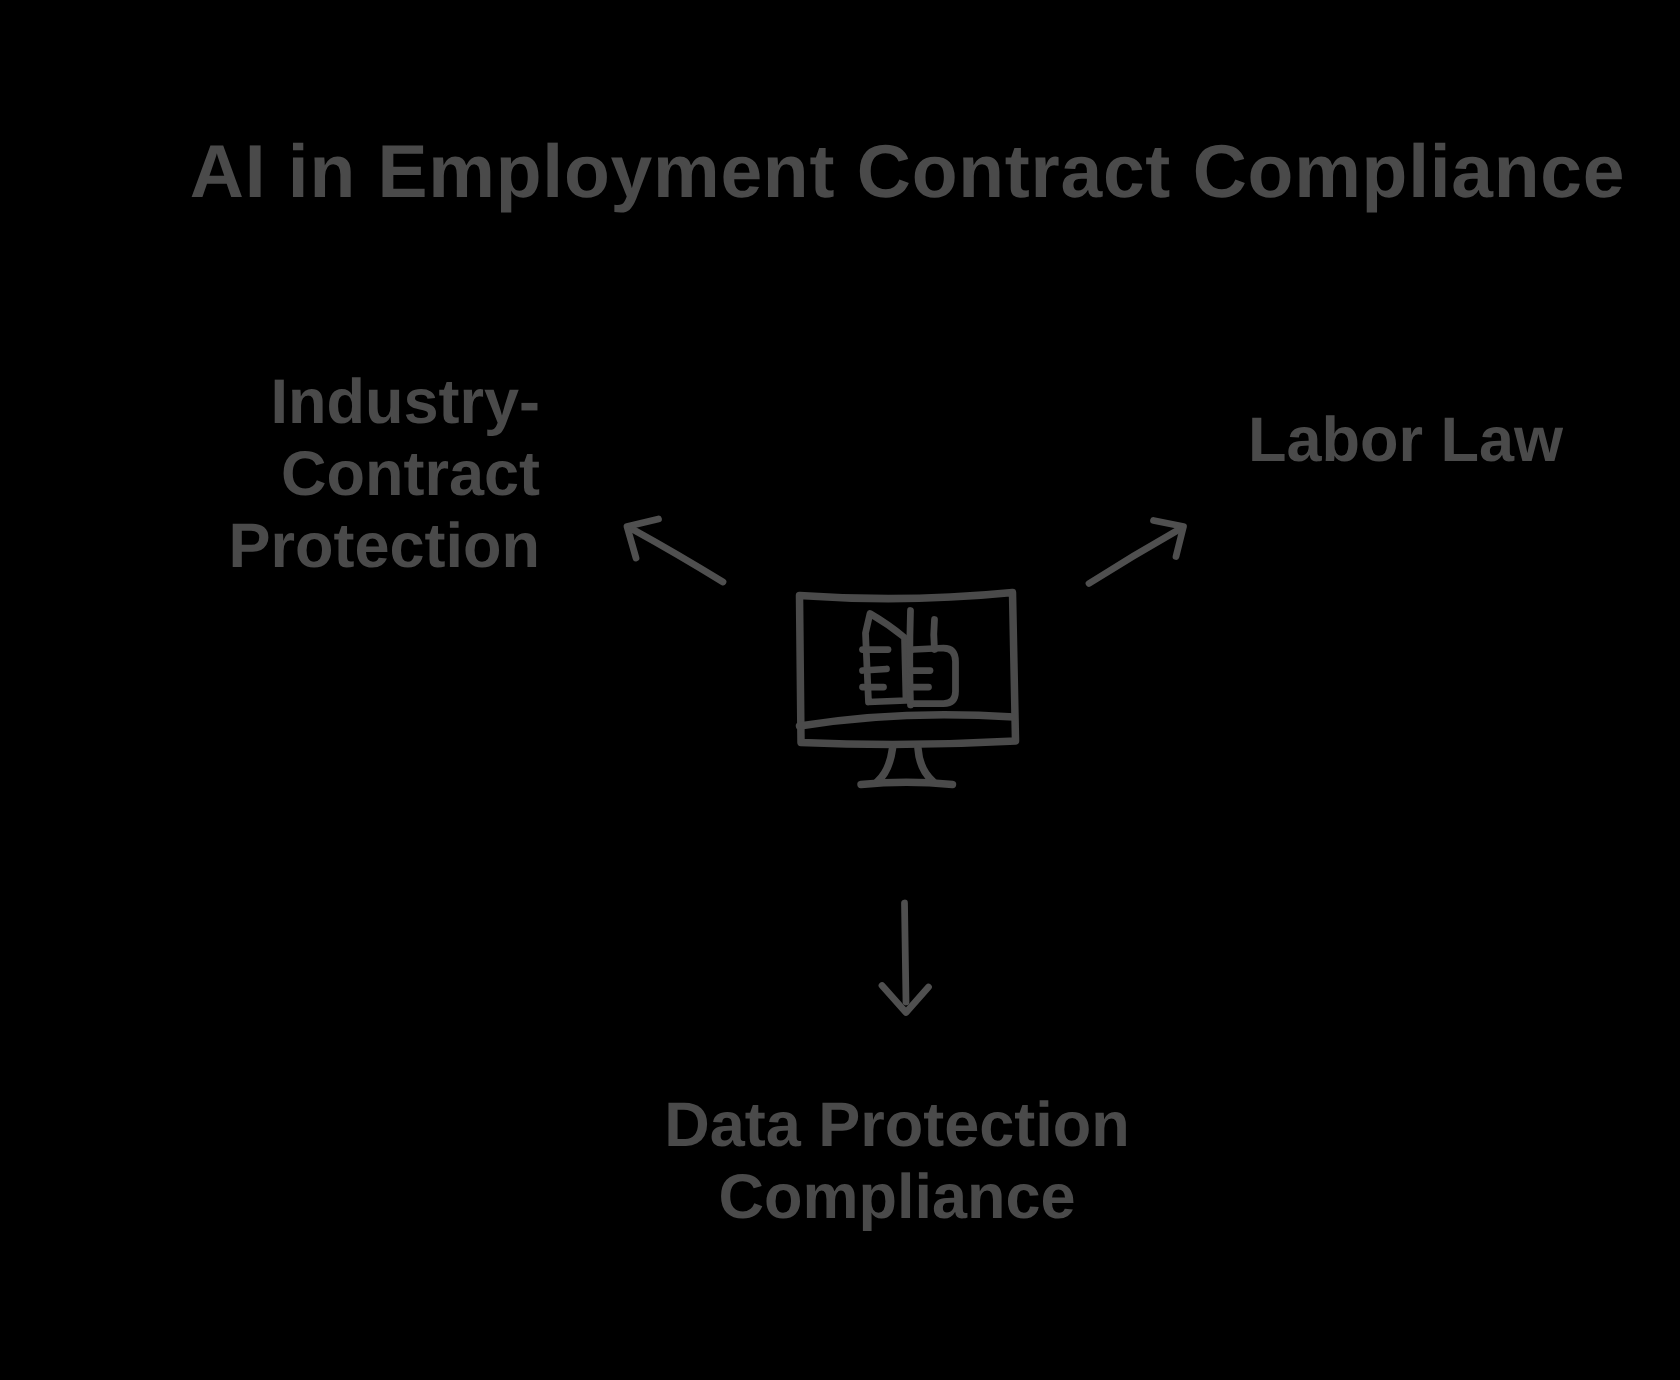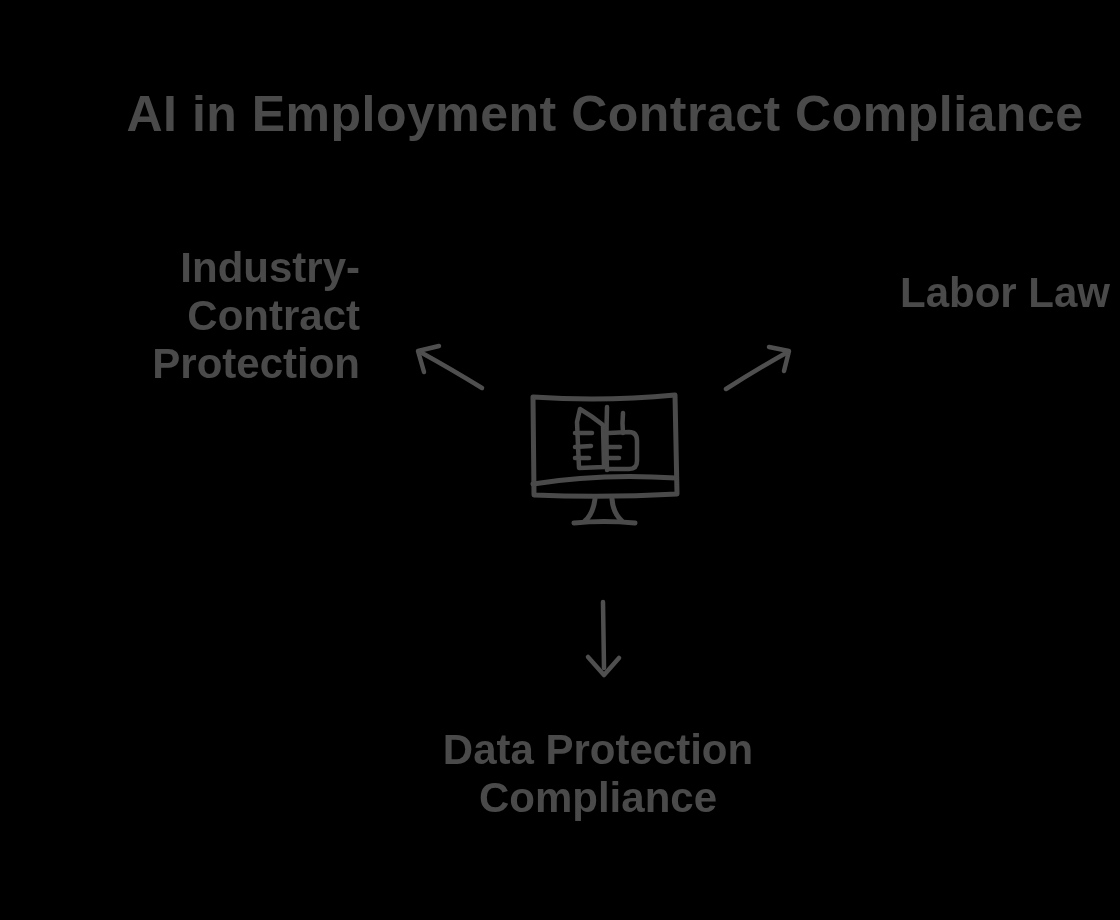--- a/index.html
+++ b/index.html
@@ -37,21 +37,21 @@
     color: #4a4a4a;
   }
   .node-label span { display: block; }
   .node-industry {
     top: 244px;
     right: 760px;
     text-align: right;
   }
   .node-labor {
     top: 269px;
-    left: 900px;
+    left: 832px;
     text-align: right;
   }
   .node-data {
     top: 726px;
     left: 298px;
     width: 600px;
     text-align: center;
   }
   svg.diagram-canvas {
     position: absolute;

